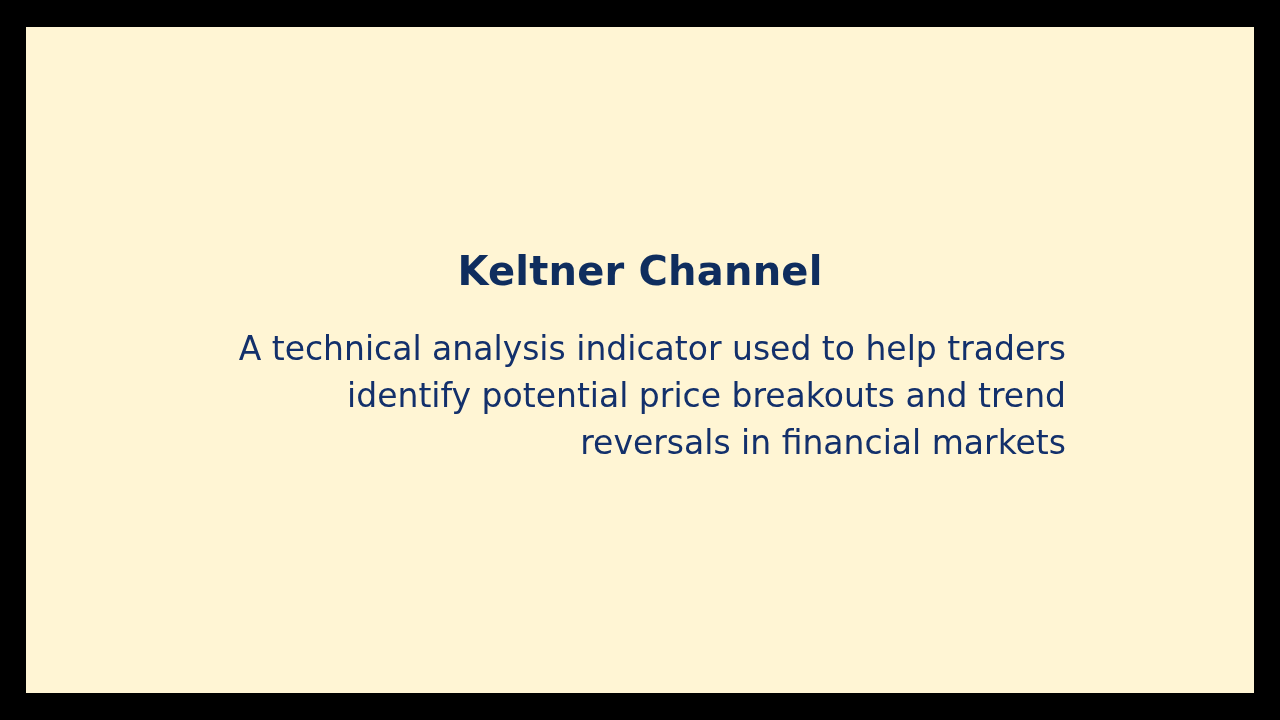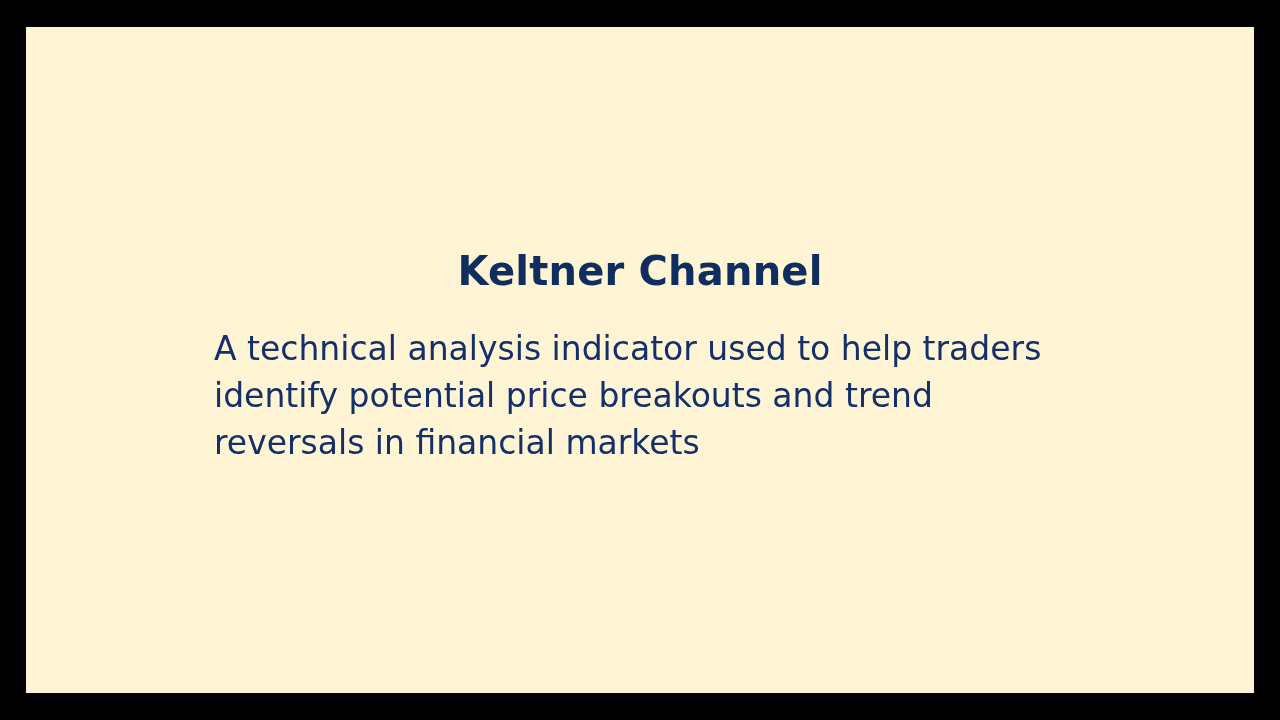--- a/index.html
+++ b/index.html
@@ -52,21 +52,21 @@
     text-align: center;
     white-space: nowrap;
   }
 
   #slide-description {
     font-family: "DejaVu Sans", sans-serif;
     font-weight: normal;
     font-size: 33px;
     line-height: 47px;
     color: #13306b;
-    text-align: left;
+    text-align: right;
     margin: 0;
     padding: 0 24px;
     max-width: 860px;
     margin-left: auto;
     margin-right: auto;
   }
 </style>
 </head>
 <body>
 

